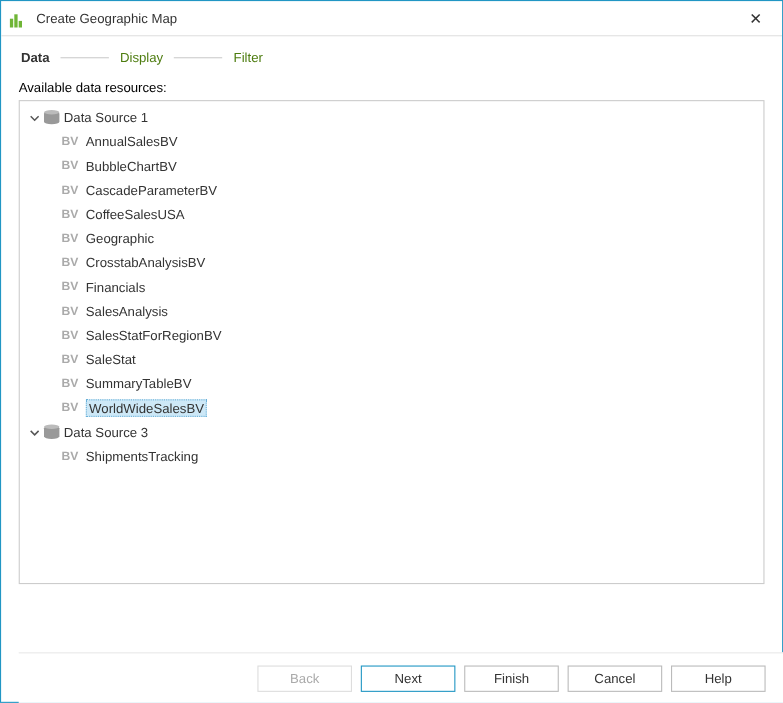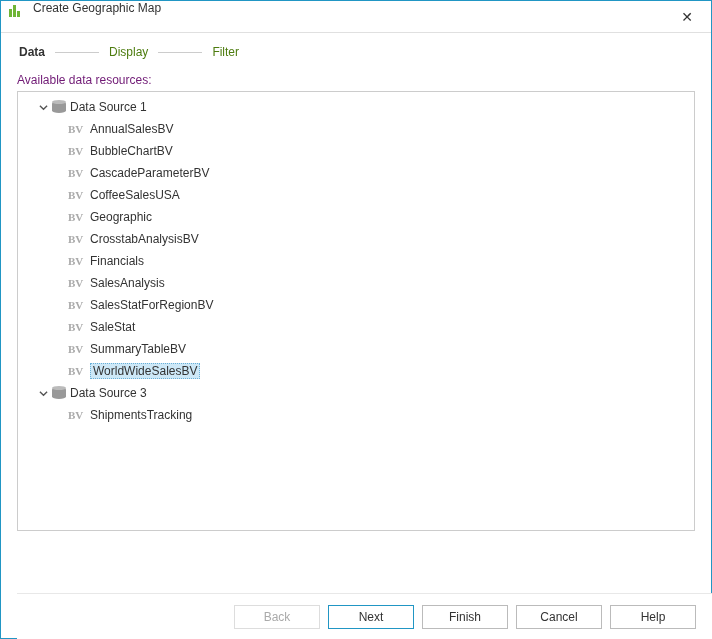--- a/index.html
+++ b/index.html
@@ -8,20 +8,21 @@
       font-size: 12px;
       background: #fff;
       width: 712px;
       height: 639px;
       overflow: hidden;
       border: 1px solid #2196c4;
     }
     .titlebar {
       height: 32px;
       display: flex;
+      align-items: center;
       padding: 0 8px;
       border-bottom: 1px solid #e0e0e0;
     }
     .titlebar-icon {
       width: 16px;
       height: 16px;
       margin-right: 8px;
       display: flex;
       align-items: flex-end;
       gap: 1px;
@@ -71,28 +72,28 @@
       height: 1px;
       background: #ccc;
       margin: 0 8px;
     }
     .description {
       color: #888;
       font-size: 12px;
       margin-bottom: 24px;
     }
     .label {
-      color: #701a75;
+      color: #000000;
       font-size: 12px;
       margin-bottom: 4px;
     }
     .tree-panel {
       border: 1px solid #ccc;
       height: 440px;
-      padding: 4px 12px;
+      padding: 4px 0;
       overflow: auto;
       background: #fff;
     }
     .tree-node {
       display: flex;
       align-items: center;
       height: 22px;
       padding-left: 6px;
       cursor: default;
     }
@@ -129,21 +130,21 @@
       top: -1px; left: 0;
       width: 14px; height: 4px;
       background: #bbb;
       border-radius: 50%;
     }
     .bv-icon {
       font-weight: bold;
       color: #aaa;
       font-size: 11px;
       margin-right: 4px;
-      font-family: Liberation Serif, serif;
+      font-family: Liberation Sans, sans-serif;
       width: 18px;
     }
     .node-label {
       color: #333;
       font-size: 12px;
     }
     .node-label.selected {
       background: #cde8f7;
       border: 1px dotted #6ab0d8;
       padding: 0 2px;

